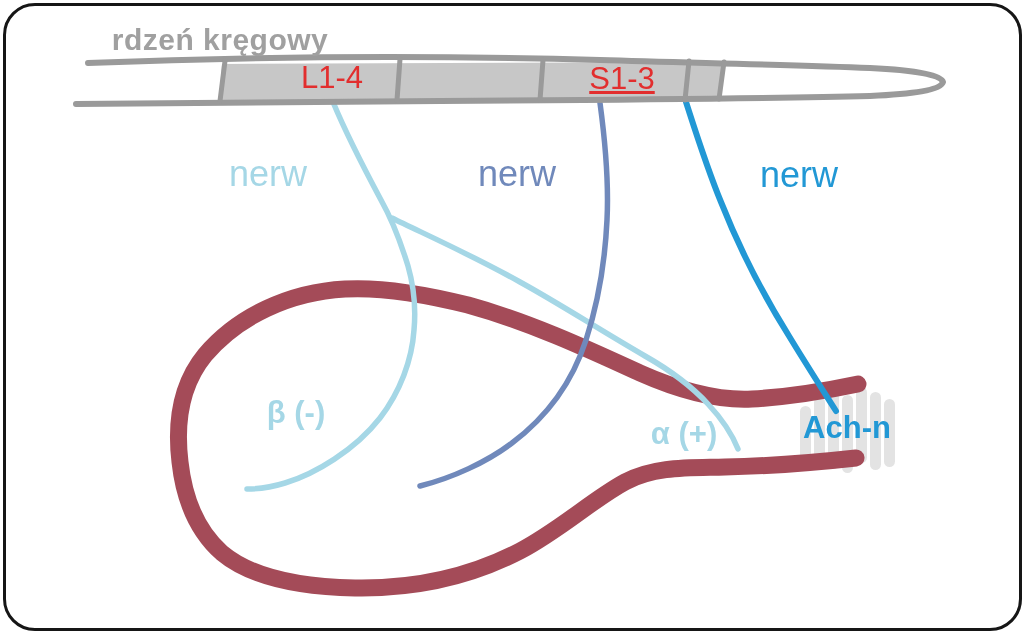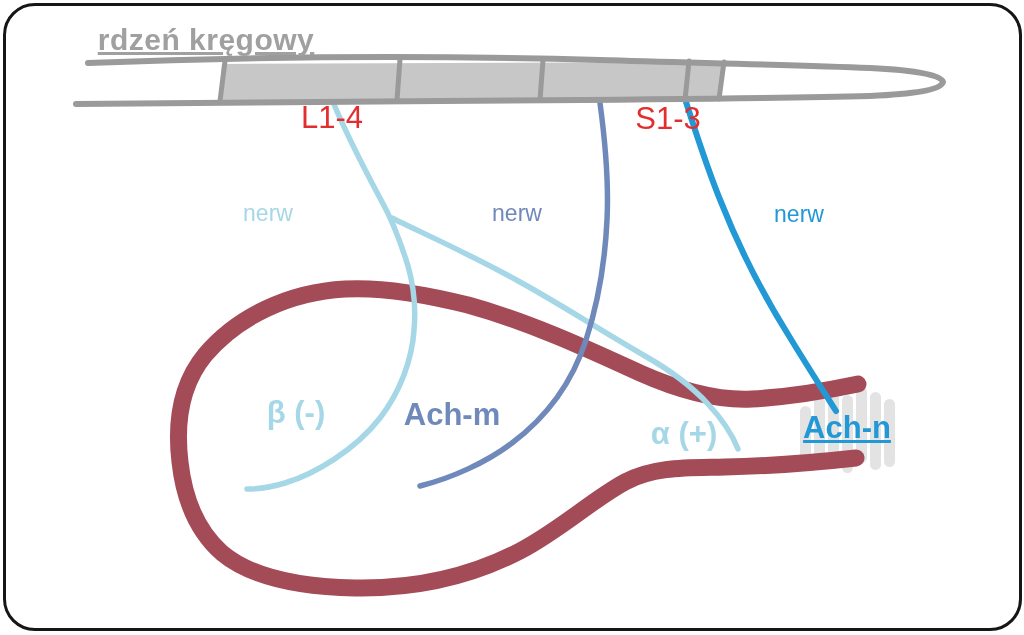--- a/index.html
+++ b/index.html
@@ -28,22 +28,22 @@
   .sph{fill:var(--bargray);stroke:none;}
   
   .lbl{
     position:absolute;
     transform:translate(-50%,-50%);
     white-space:nowrap;
     text-align:center;
     user-select:none;
   }
   .title{font-size:30px;font-weight:bold;color:var(--titlegray);letter-spacing:.5px;}
-  .seg{font-size:31px;color:var(--red);margin-top:40px;}
-  .nerve-name{font-size:23px;line-height:37px;margin-top:40px;}
+  .seg{font-size:31px;color:var(--red);}
+  .nerve-name{font-size:36px;line-height:37px;}
   .nerve-name.wide{line-height:43px;}
   .receptor{font-size:31px;font-weight:bold;}
   .c-light{color:var(--lightblue);}
   .c-slate{color:var(--slate);}
   .c-bright{color:var(--bright);}
 </style>
 </head>
 <body>
 
 <div class="canvas">
@@ -115,40 +115,39 @@
         C 760 99, 600 100, 440 101
         C 300 102, 160 103, 76 104"></path>
       <path class="divider" d="M 225 61 L 220 101"></path>
       <path class="divider" d="M 400 59 L 397 100"></path>
       <path class="divider" d="M 543 60 L 540 100"></path>
       <path class="divider" d="M 689 61 L 685 100"></path>
       <path class="divider" d="M 724 62 L 719 99"></path>
     </g>
   </svg>
 
-  <div class="lbl title" style="left:206px;top:40px;text-decoration:underline;">rdzeń kręgowy</div>
+  <div class="lbl title" style="left:220px;top:40px;">rdzeń kręgowy</div>
 
   <div class="lbl seg" style="left:332px;top:78px;">L1-4</div>
 
-  <div class="lbl seg" style="left:668px;top:79px;">S1-3</div>
+  <div class="lbl seg" style="left:622px;top:79px;text-decoration:underline;">S1-3</div>
 
   <div class="lbl nerve-name c-light" style="left:268px;top:173px;">
     <div>nerw</div>
   </div>
 
   <div class="lbl nerve-name c-slate" style="left:517px;top:173px;">
     <div>nerw</div>
   </div>
 
   <div class="lbl nerve-name wide c-bright" style="left:799px;top:174px;">
     <div>nerw</div>
   </div>
 
   <div class="lbl receptor c-light" style="left:296px;top:413px;">β (-)</div>
 
-  <div class="lbl receptor c-slate" style="left:452px;top:415px;">Ach-m</div>
 
   <div class="lbl receptor c-light" style="left:684px;top:434px;">α (+)</div>
 
-  <div class="lbl receptor c-bright" style="left:847px;top:428px;text-decoration:underline;">Ach-n</div>
+  <div class="lbl receptor c-bright" style="left:847px;top:428px;">Ach-n</div>
 
   <div class="frame"></div>
 </div>
 
 </body></html>

